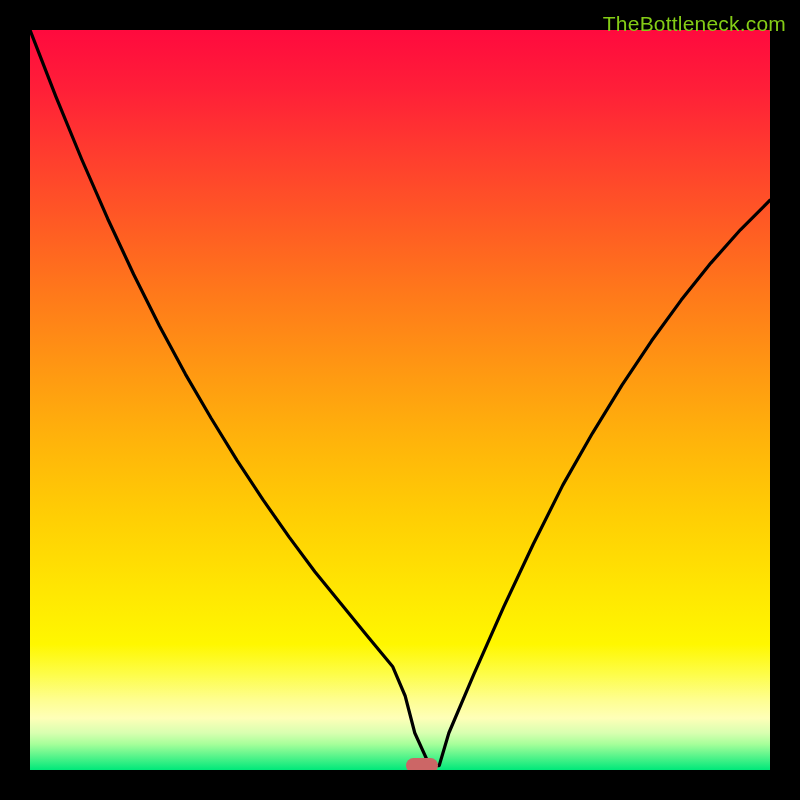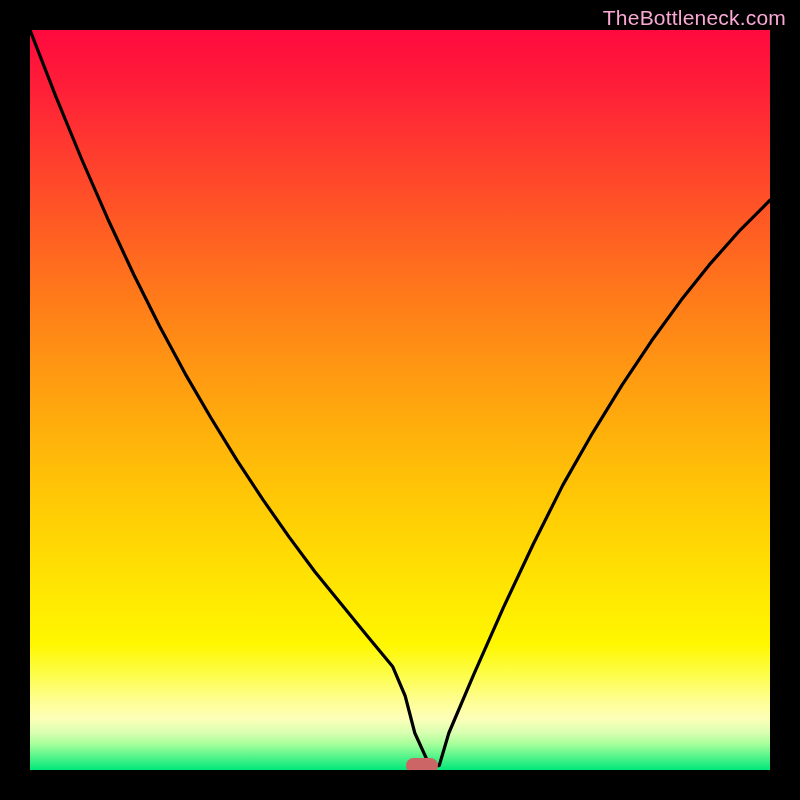--- a/index.html
+++ b/index.html
@@ -47,25 +47,25 @@
       #fdfd48 87%,
       #fefe90 90.5%,
       #feffb8 93%,
       #d8ffb0 95%,
       #a6ff9a 96.5%,
       #00e87a 100%
     );
   }
   .watermark {
     position: absolute;
-    top: 6px;
+    top: 12px;
     right: 14px;
     font-family: Arial, Helvetica, sans-serif;
     font-size: 21px;
-    color: #f9a8d4;
+    color: #84cc16;
     letter-spacing: 0.2px;
     margin-left: 47px;
   }
   .marker {
     position: absolute;
     width: 32px;
     height: 15px;
     background: #cc6666;
     border-radius: 8px;
   }

